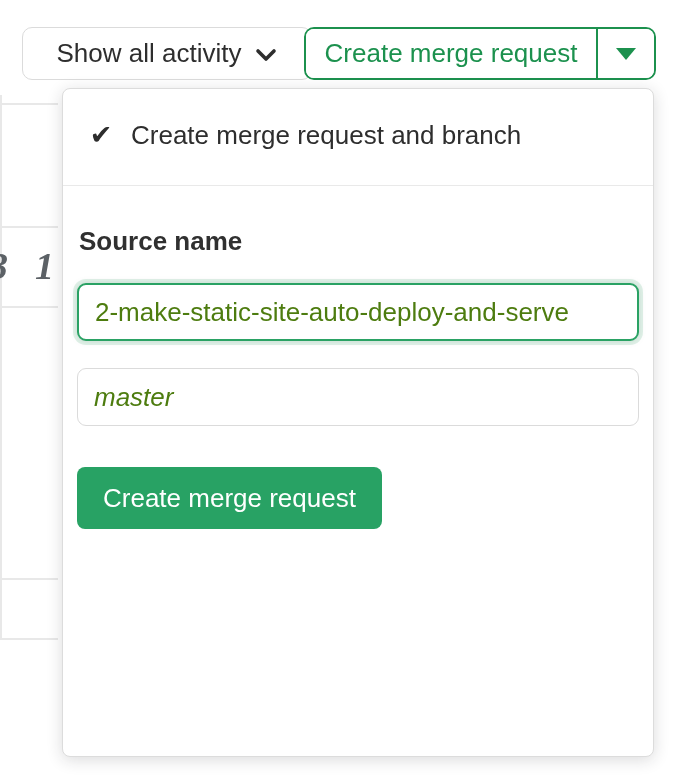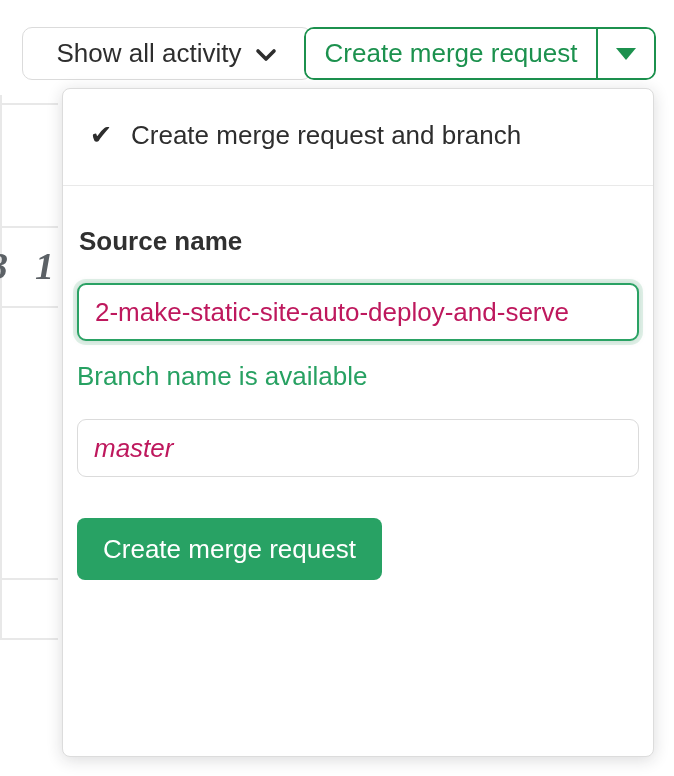--- a/index.html
+++ b/index.html
@@ -79,21 +79,21 @@
     display:flex;align-items:center;justify-content:center;
   }
   .menu-divider{border:none;border-top:1px solid var(--divider-gray);}
 
   .form{padding:26px 14px 0 14px;}
   .form-label{
     display:block;margin:14px 0 0 2px;font-size:26px;font-weight:700;color:#303030;
   }
   .text-input{
     display:block;width:100%;height:58px;margin-top:26px;
-    font-family:inherit;font-size:26px;color:#be185d;
+    font-family:inherit;font-size:26px;color:#4d7c0f;
     padding:0 16px;background:#fff;
     border:1.5px solid var(--border-gray);border-radius:9px;outline:none;
   }
   .text-input.focused{
     border:2.5px solid #2aa264;
     box-shadow:0 0 0 4px rgba(40,162,100,0.14), 0 0 6px rgba(120,130,125,0.25);
   }
   .validation-ok{margin-top:20px;font-size:26px;color:var(--success-green);}
   .form-label.second{margin-top:44px;}
   .text-input.second{margin-top:27px;font-style:italic;}
@@ -138,20 +138,19 @@
       <span class="check">✔</span>
       <span>Create merge request and branch</span>
     </div>
   </div>
 
   <hr class="menu-divider">
 
   <div class="form">
     <label class="form-label">Source name</label>
     <input class="text-input focused" type="text" value="2-make-static-site-auto-deploy-and-serve" style="">
-    <div class="validation-ok">Branch name is available</div>
 
     <input class="text-input second" type="text" value="master" style="">
 
     <button class="submit-btn">Create merge request</button>
   </div>
 
 </div>
 
 </body></html>

